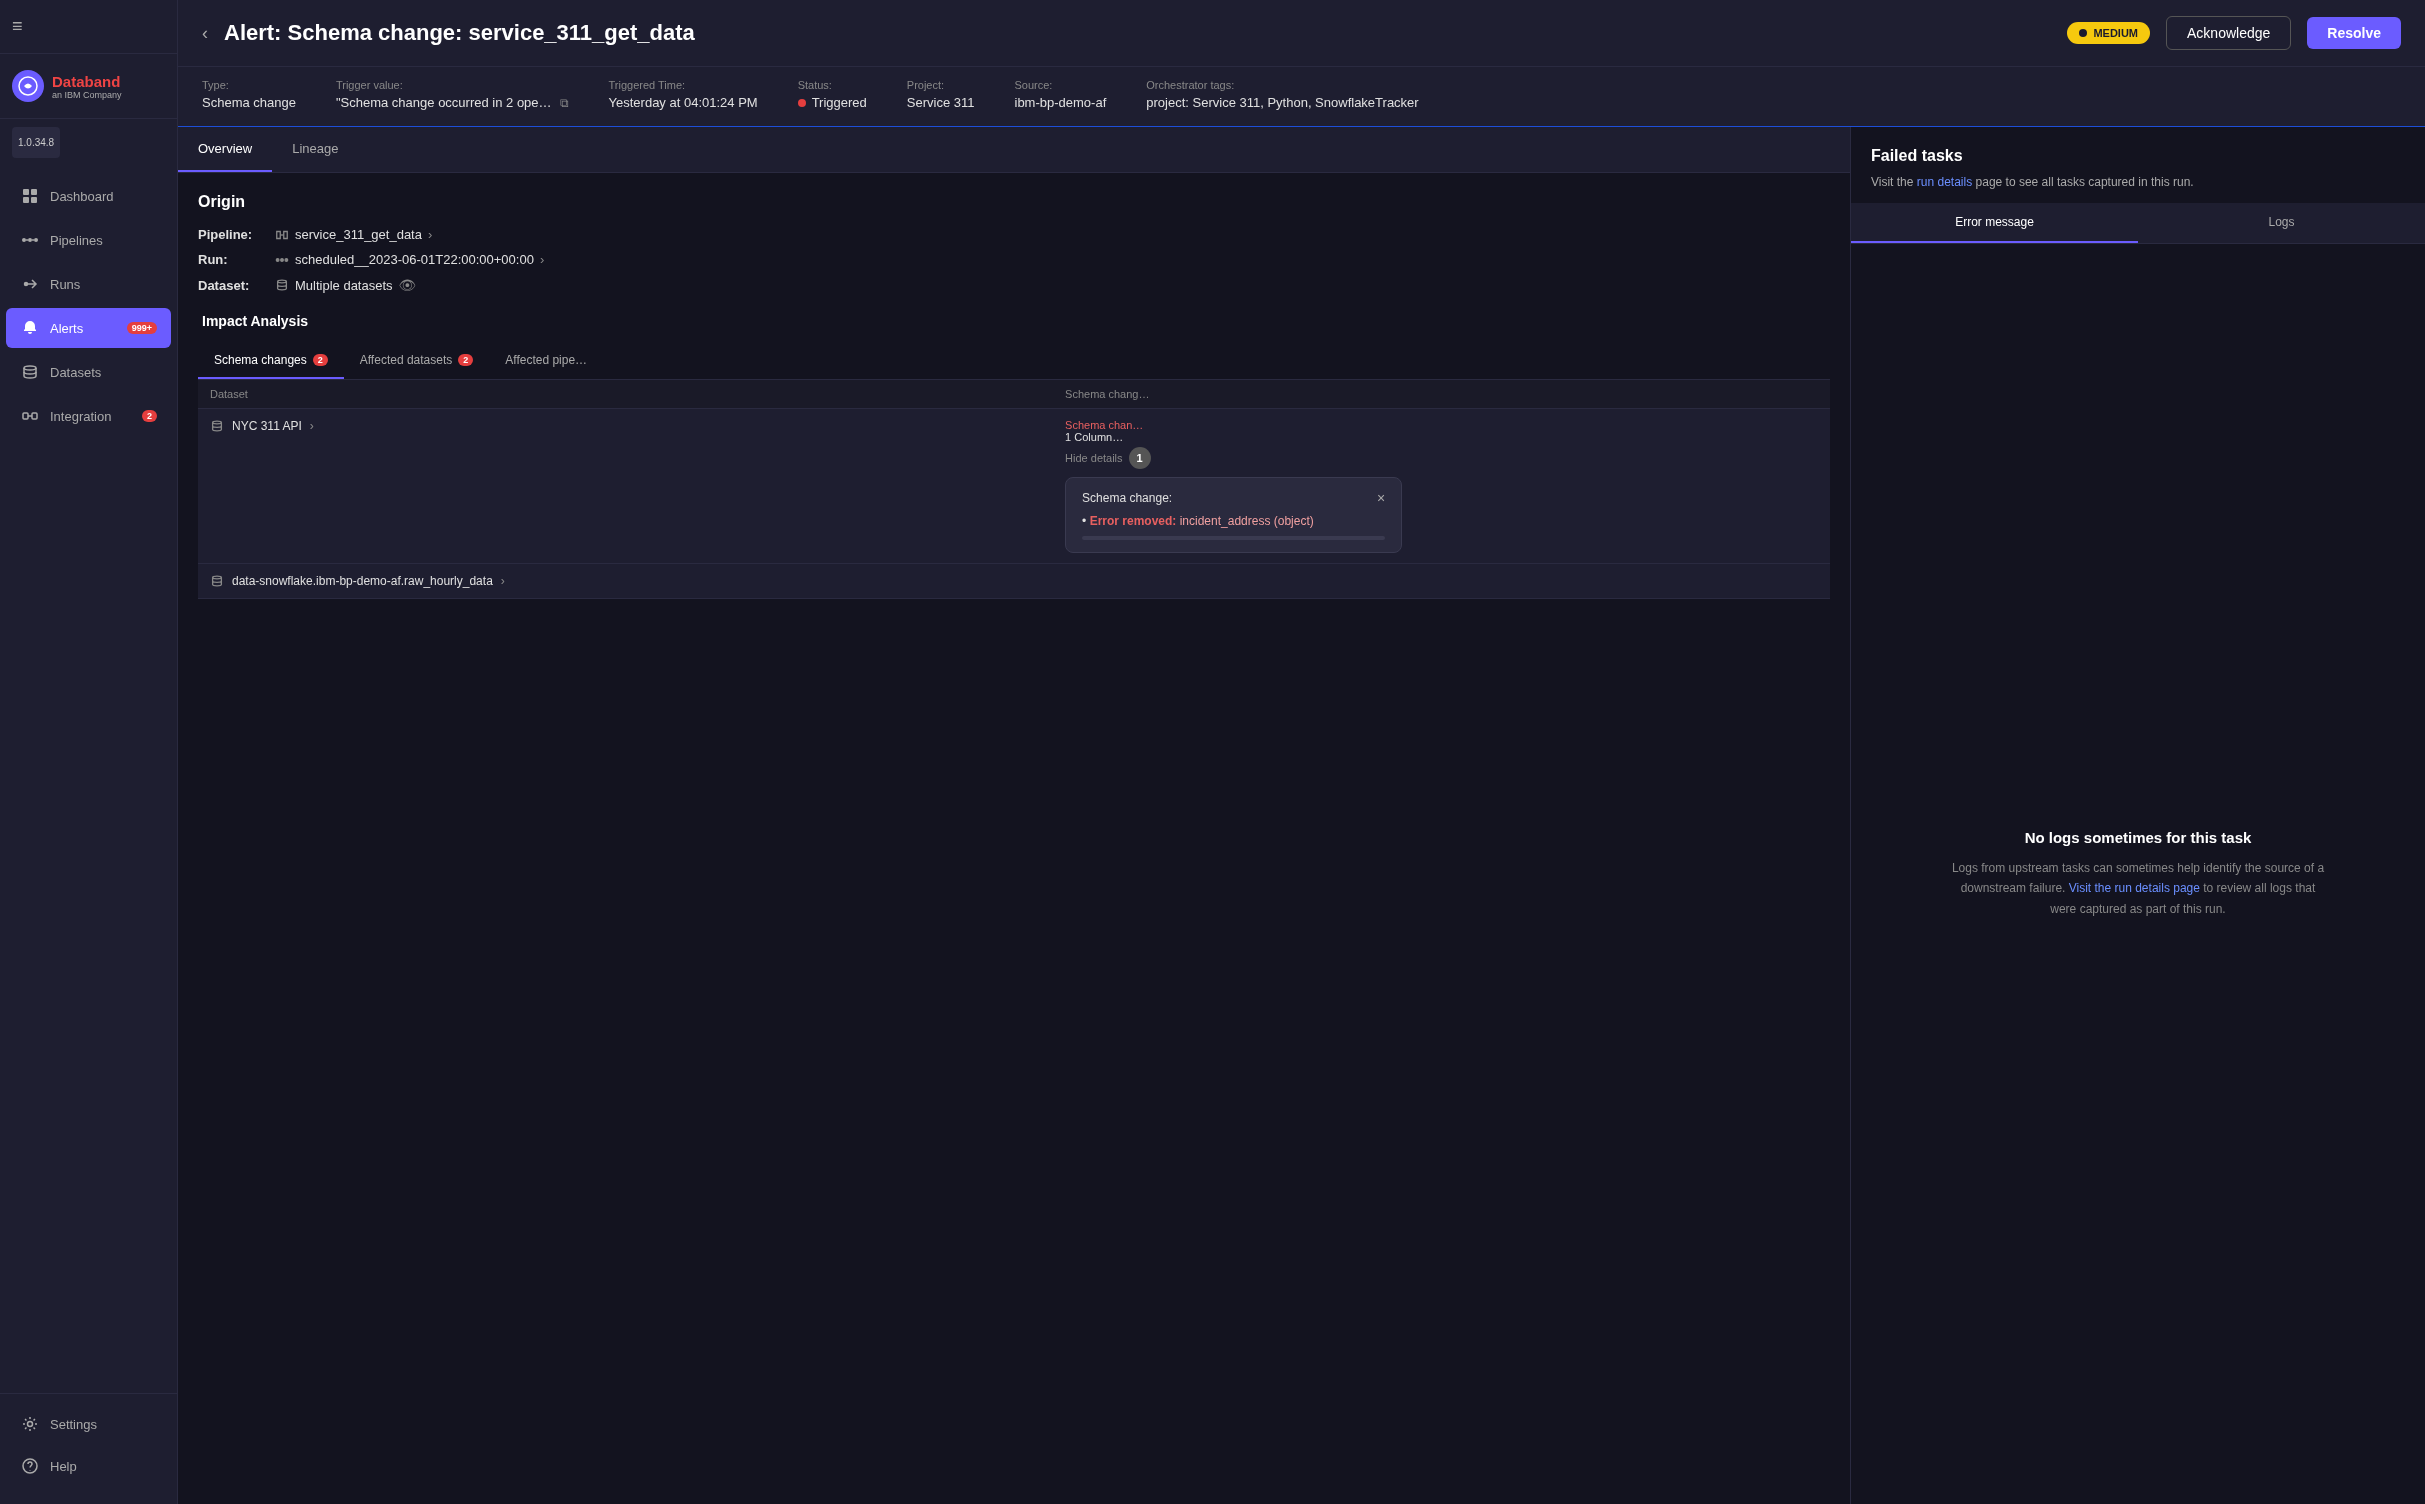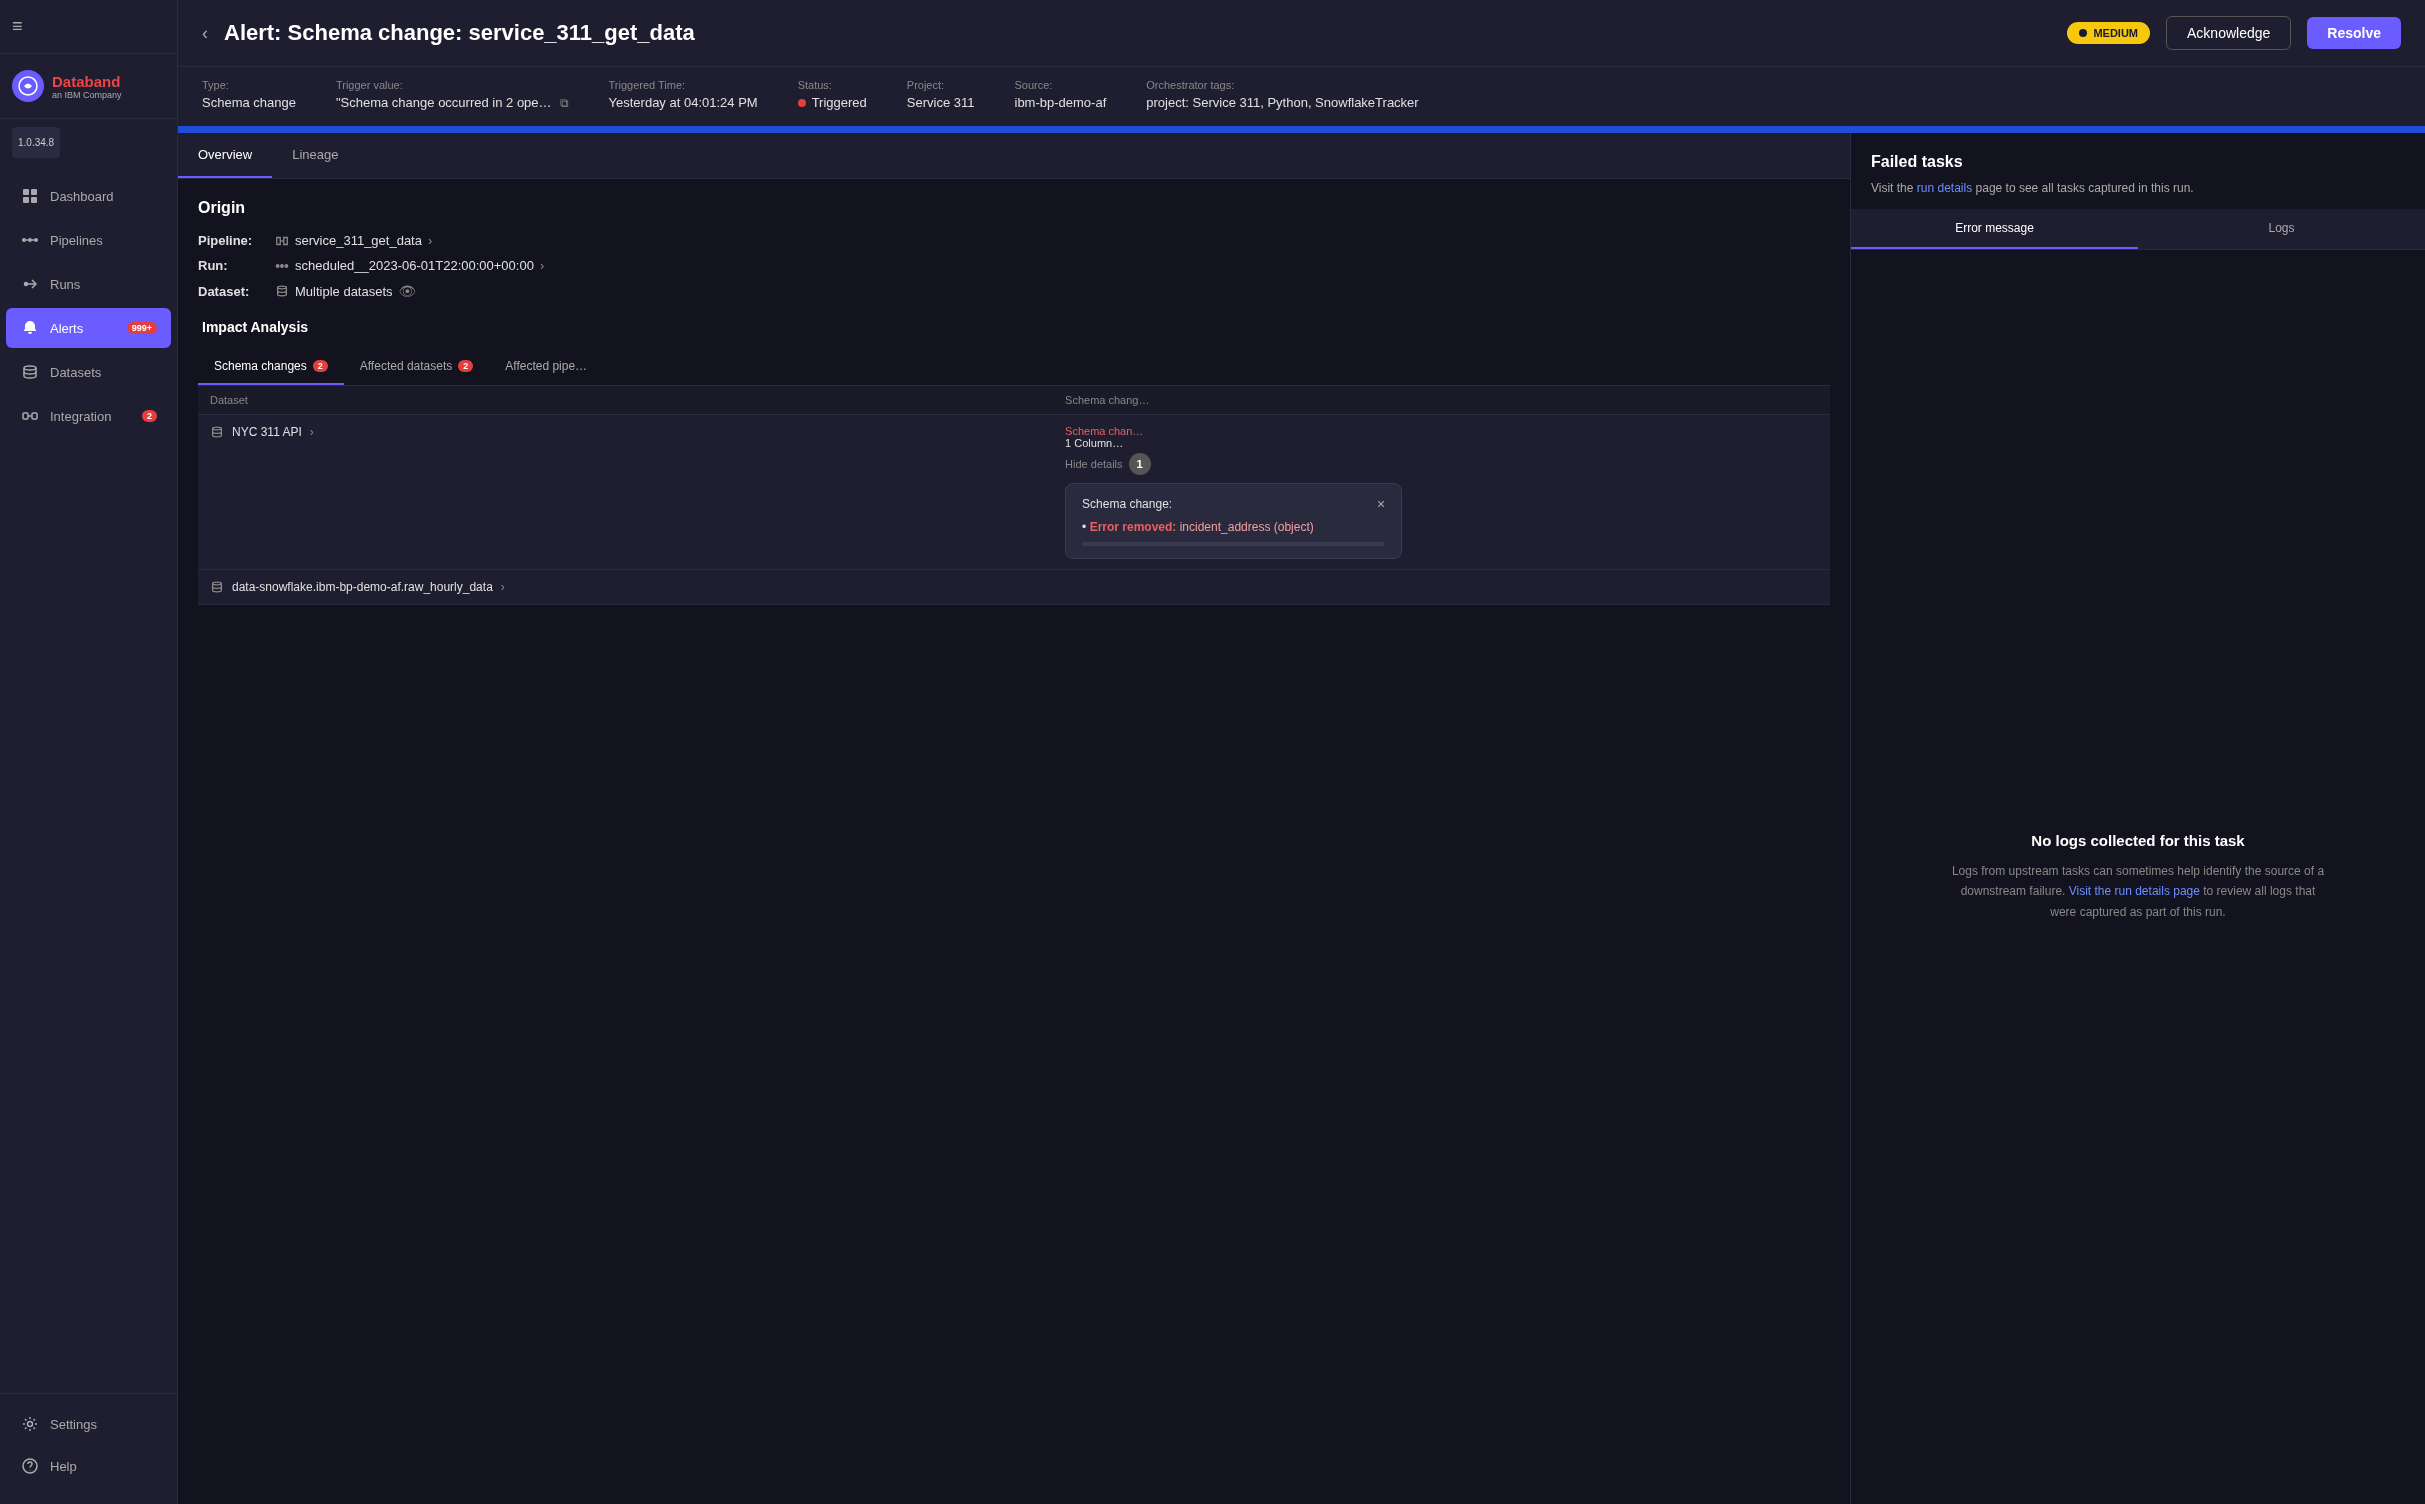--- a/index.html
+++ b/index.html
@@ -29,21 +29,21 @@
     
     .page-header { background: #1e1e30; padding: 0 24px; display: flex; align-items: center; gap: 16px; height: 67px; border-bottom: 1px solid #2a2a40; flex-shrink: 0; }
     .back-btn { color: #aaa; cursor: pointer; font-size: 18px; }
     .page-title { font-size: 22px; font-weight: 600; color: #fff; flex: 1; }
     .severity-badge { background: #f6c90e; color: #1a1a2e; font-size: 11px; font-weight: 700; padding: 5px 12px; border-radius: 16px; display: flex; align-items: center; gap: 6px; }
     .severity-dot { width: 8px; height: 8px; background: #1a1a2e; border-radius: 50%; }
     .btn-acknowledge { background: #1e1e30; color: #fff; border: 1px solid #555; padding: 8px 20px; border-radius: 6px; cursor: pointer; font-size: 14px; font-weight: 500; }
     .btn-resolve { background: #6b5cff; color: #fff; border: none; padding: 8px 20px; border-radius: 6px; cursor: pointer; font-size: 14px; font-weight: 600; }
 
     
-    .meta-row { background: #1e1e30; padding: 12px 24px 16px; display: flex; gap: 40px; border-bottom: 7px solid #1d4ed8; flex-shrink: 0; }
+    .meta-row { background: #1e1e30; padding: 12px 24px 16px; display: flex; gap: 40px; border-bottom: 1px solid #1d4ed8; flex-shrink: 0; }
     .meta-item { display: flex; flex-direction: column; gap: 4px; }
     .meta-label { font-size: 11px; color: #888; }
     .meta-value { font-size: 13px; color: #e0e0e0; display: flex; align-items: center; gap: 6px; text-align: center; }
     .status-dot { width: 8px; height: 8px; background: #e53e3e; border-radius: 50%; }
     .trigger-value { max-width: 218px; overflow: hidden; text-overflow: ellipsis; white-space: nowrap; }
     .copy-icon { color: #888; cursor: pointer; font-size: 12px; }
 
     
     .content-area { flex: 1; display: flex; overflow: hidden; }
 
@@ -397,21 +397,21 @@
           <span> page to see all tasks captured in this run.</span>
         </div>
       </div>
 
       <div class="error-tabs">
         <div class="error-tab active">Error message</div>
         <div class="error-tab">Logs</div>
       </div>
 
       <div class="no-logs-area">
-        <div class="no-logs-title">No logs collected for this task</div>
+        <div class="no-logs-title">No logs sometimes for this task</div>
         <div class="no-logs-desc">
           <span>Logs from upstream tasks can sometimes help identify the source of a downstream failure. </span>
           <a class="run-details-link">Visit the run details page</a>
           <span> to review all logs that were captured as part of this run.</span>
         </div>
       </div>
     </div>
 
   </div>
 </div>

